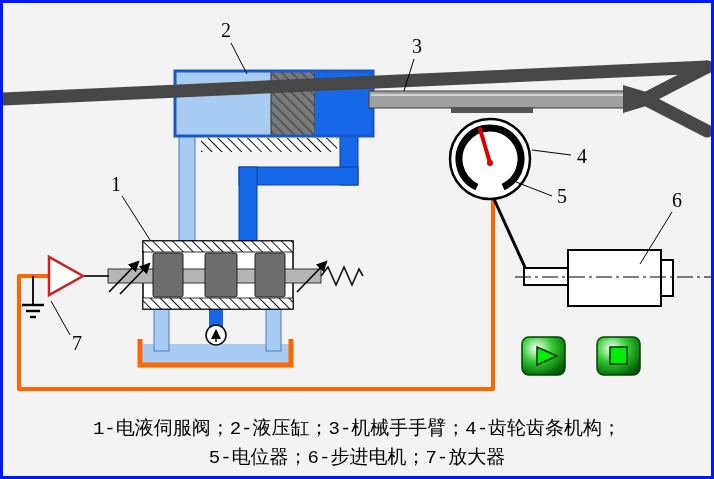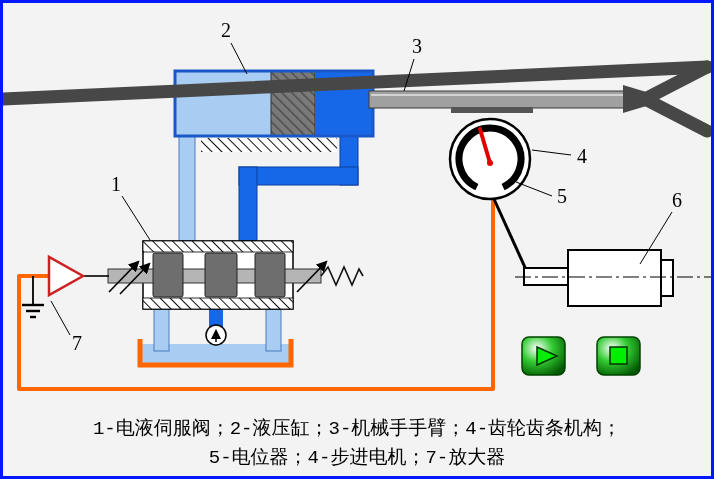--- a/index.html
+++ b/index.html
@@ -155,15 +155,15 @@
     <polygon points="534,344 554,353 534,362" fill="#00ee00" stroke="#003300" stroke-width="1.5"></polygon>
   </g>
   <g>
     <rect x="594" y="334" width="43" height="38" rx="7" fill="url(#btng)" stroke="#004400" stroke-width="1.5"></rect>
     <rect x="607" y="344" width="17" height="17" fill="#00ee00" stroke="#003300" stroke-width="1.5"></rect>
   </g>
 </svg>
 
 <div class="caption">
   <div>1-电液伺服阀；2-液压缸；3-机械手手臂；4-齿轮齿条机构；</div>
-  <div>5-电位器；4-步进电机；7-放大器</div>
+  <div>5-电位器；6-步进电机；7-放大器</div>
 </div>
 </div>
 
 </body></html>

